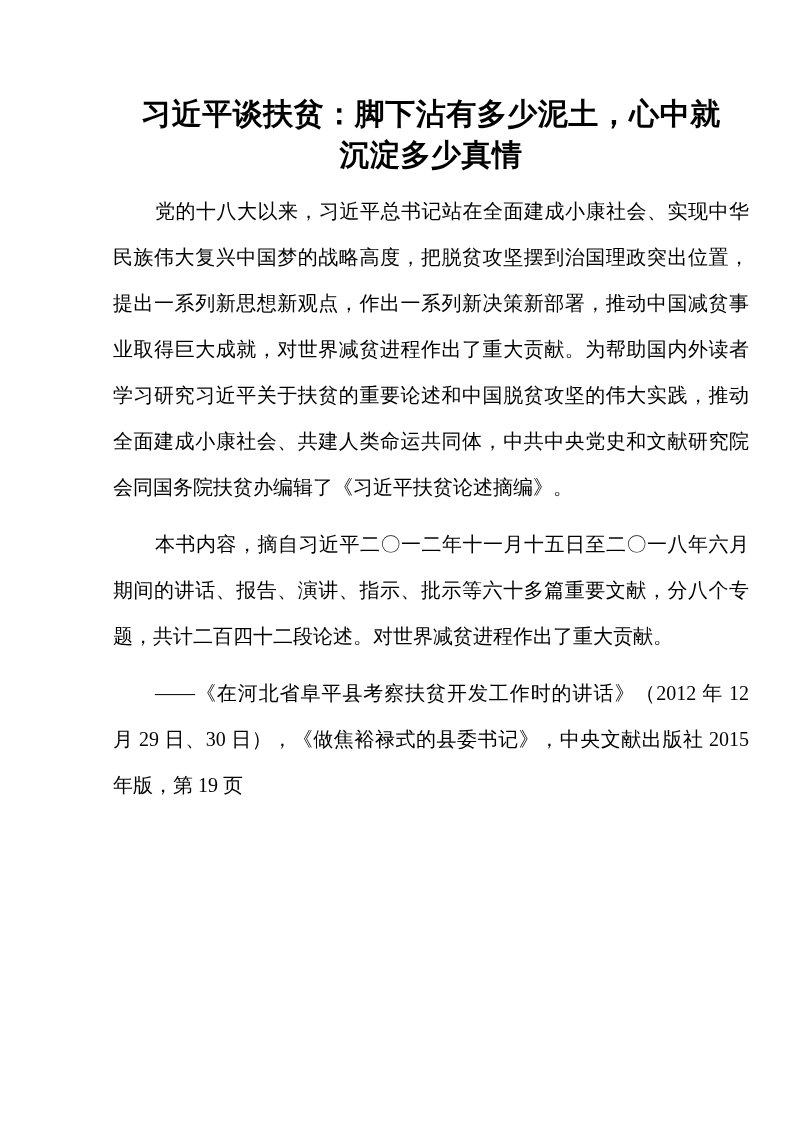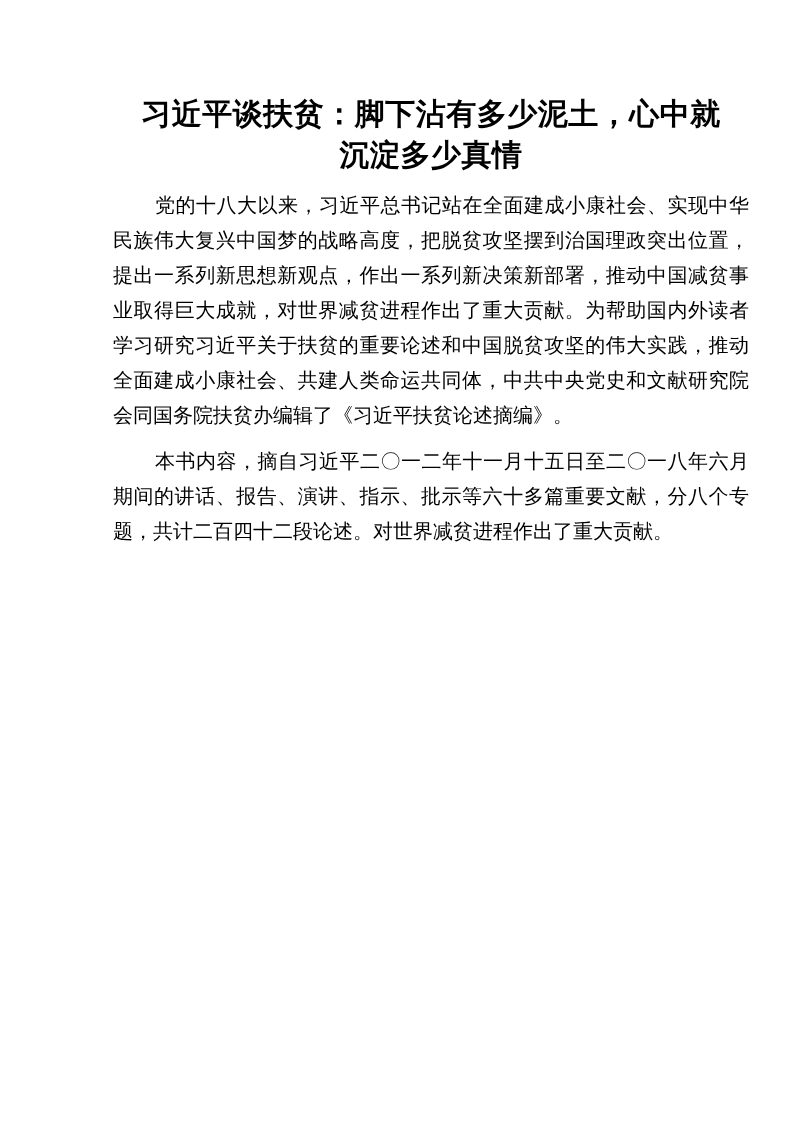--- a/index.html
+++ b/index.html
@@ -24,21 +24,21 @@
     font-size: 30px;
     font-weight: 700;
     line-height: 41px;
     text-align: center;
     white-space: pre-line;
     letter-spacing: 0.5px;
   }
   .doc-body {
     font-family: "Liberation Serif", "DejaVu Serif", serif;
     font-size: 20px;
-    line-height: 35px;
+    line-height: 46px;
     text-align: justify;
     text-justify: inter-ideograph;
   }
   .doc-body p {
     margin: 0 0 11px 0;
     text-indent: 42px;
   }
   .doc-body p.citation {
     margin-bottom: 0;
   }
@@ -46,14 +46,15 @@
 </head>
 <body>
 
 <div class="page">
   <h1 class="doc-title">习近平谈扶贫：脚下沾有多少泥土，心中就
 沉淀多少真情</h1>
 
   <div class="doc-body">
     <p>党的十八大以来，习近平总书记站在全面建成小康社会、实现中华民族伟大复兴中国梦的战略高度，把脱贫攻坚摆到治国理政突出位置，提出一系列新思想新观点，作出一系列新决策新部署，推动中国减贫事业取得巨大成就，对世界减贫进程作出了重大贡献。为帮助国内外读者学习研究习近平关于扶贫的重要论述和中国脱贫攻坚的伟大实践，推动全面建成小康社会、共建人类命运共同体，中共中央党史和文献研究院会同国务院扶贫办编辑了《习近平扶贫论述摘编》。</p>
     <p>本书内容，摘自习近平二〇一二年十一月十五日至二〇一八年六月期间的讲话、报告、演讲、指示、批示等六十多篇重要文献，分八个专题，共计二百四十二段论述。对世界减贫进程作出了重大贡献。</p>
+    <p class="citation">——《在河北省阜平县考察扶贫开发工作时的讲话》（2012 年 12 月 29 日、30 日），《做焦裕禄式的县委书记》，中央文献出版社 2015 年版，第 19 页</p>
   </div>
 </div>
 
 </body></html>

